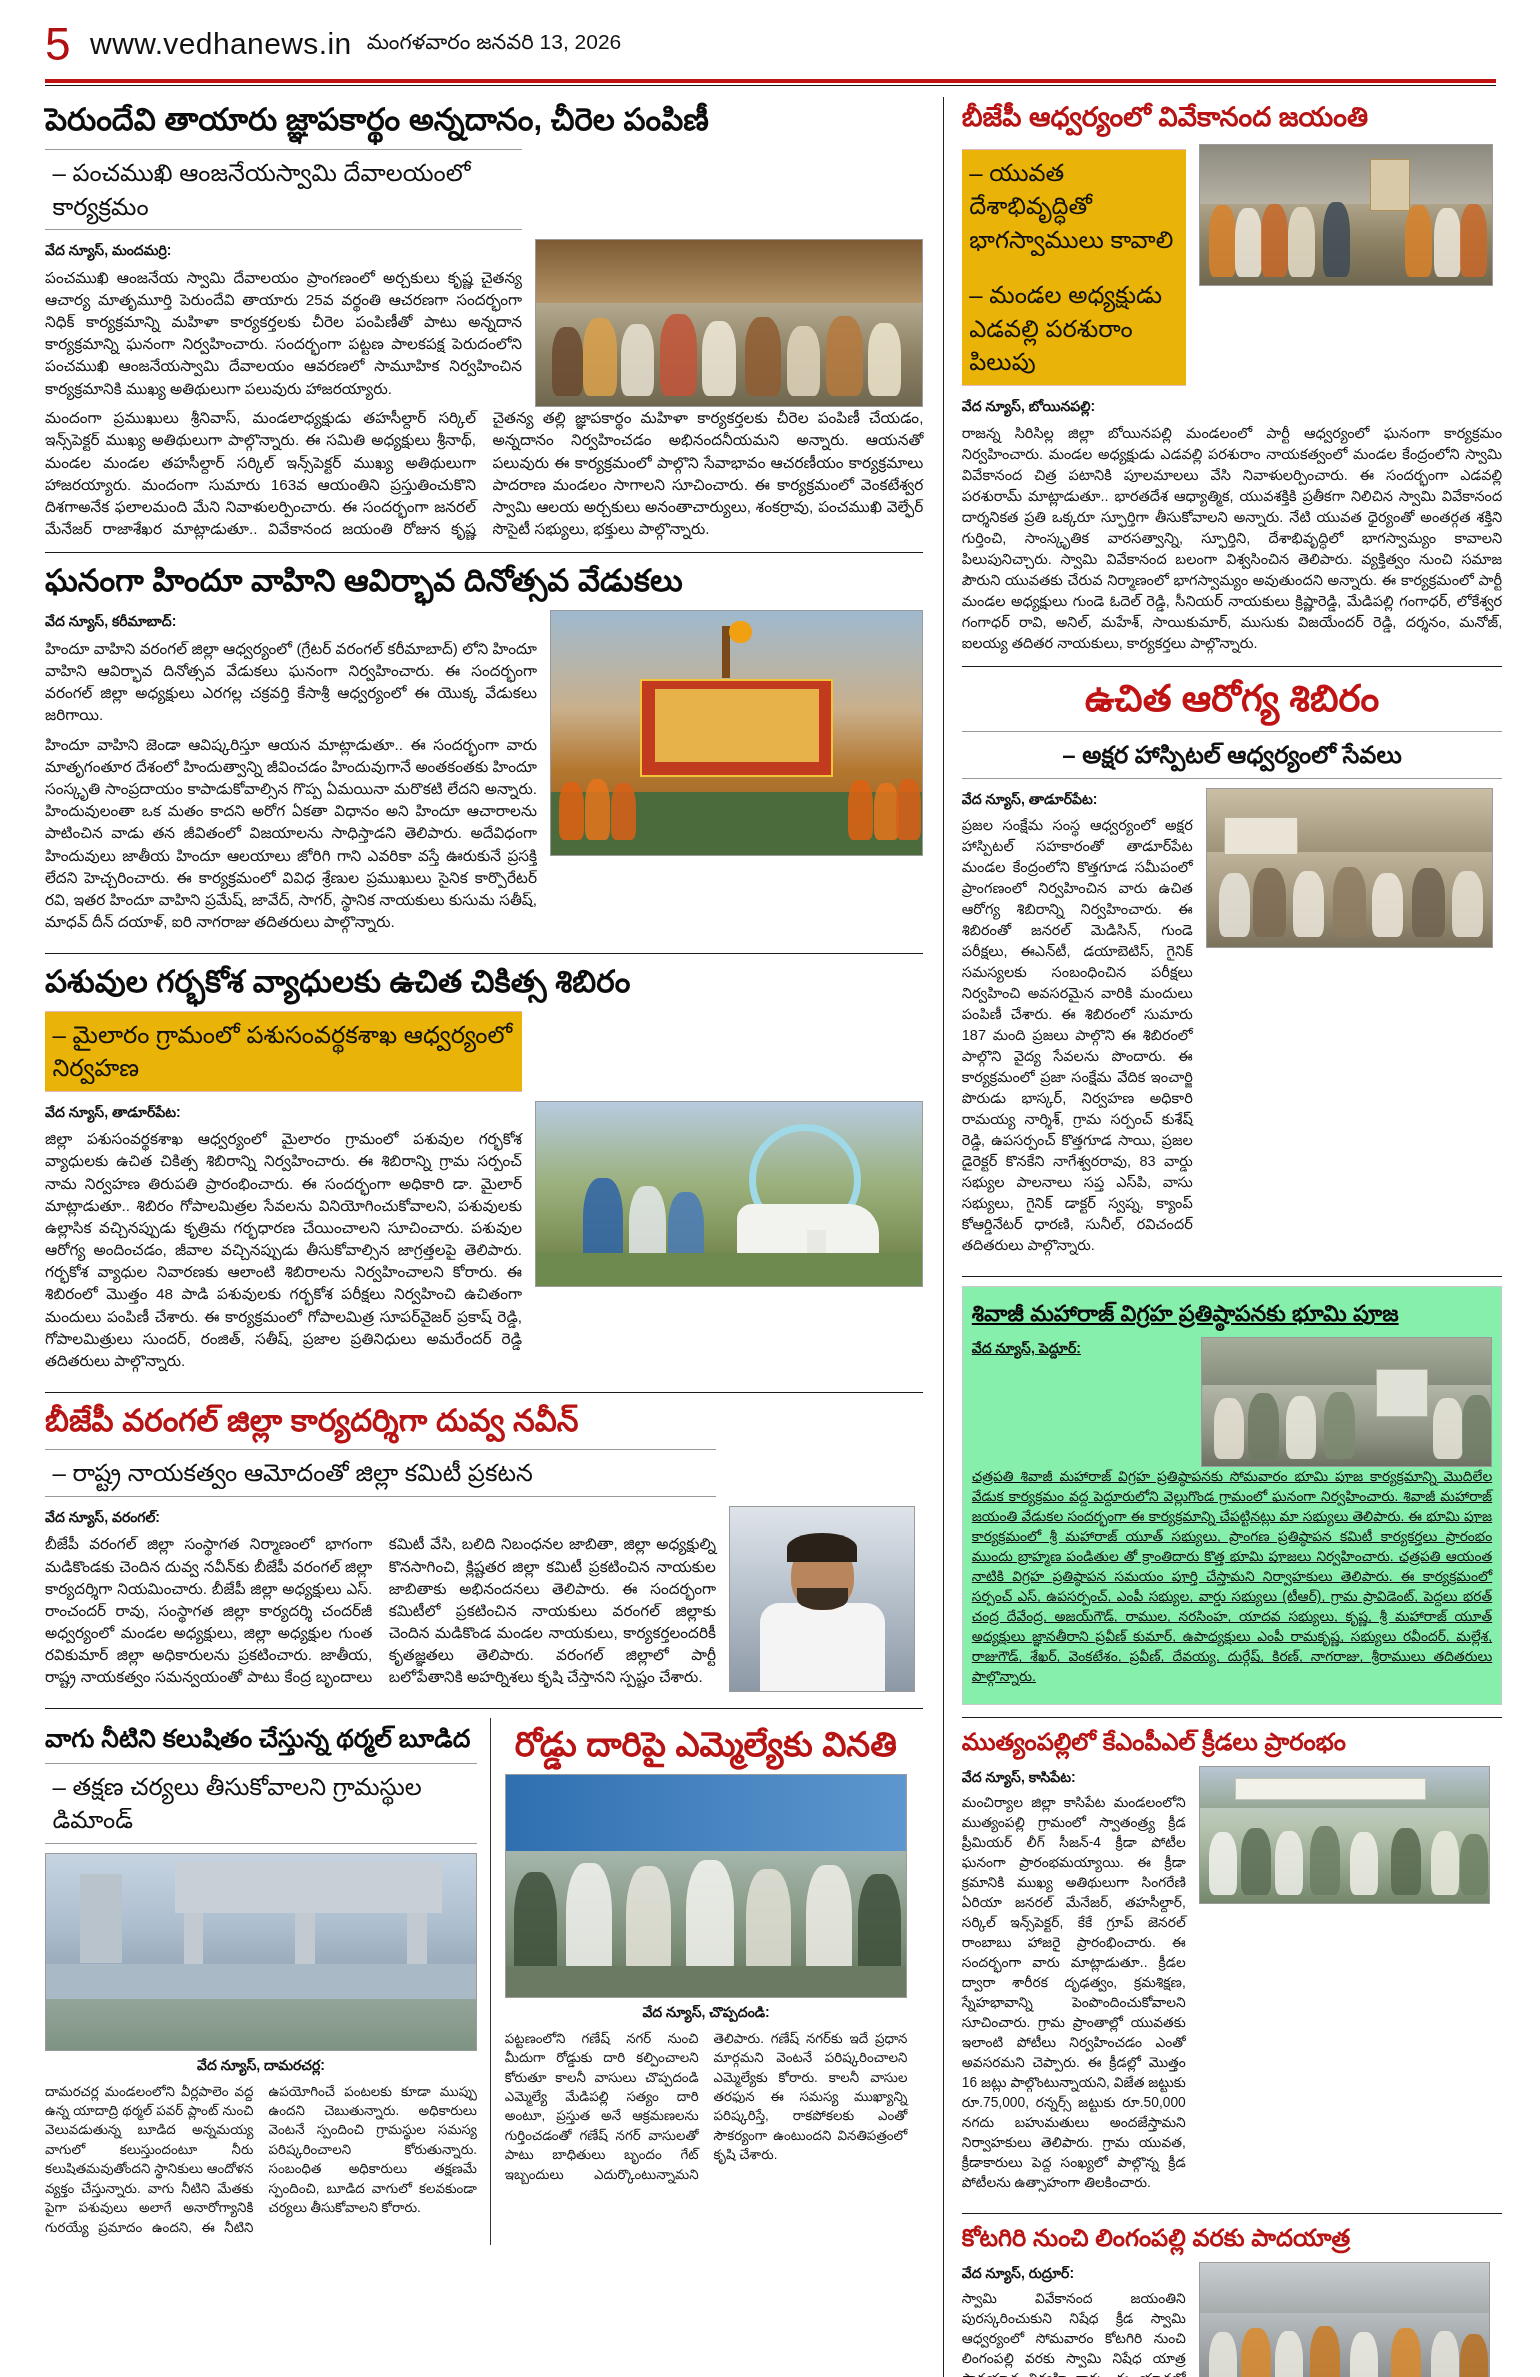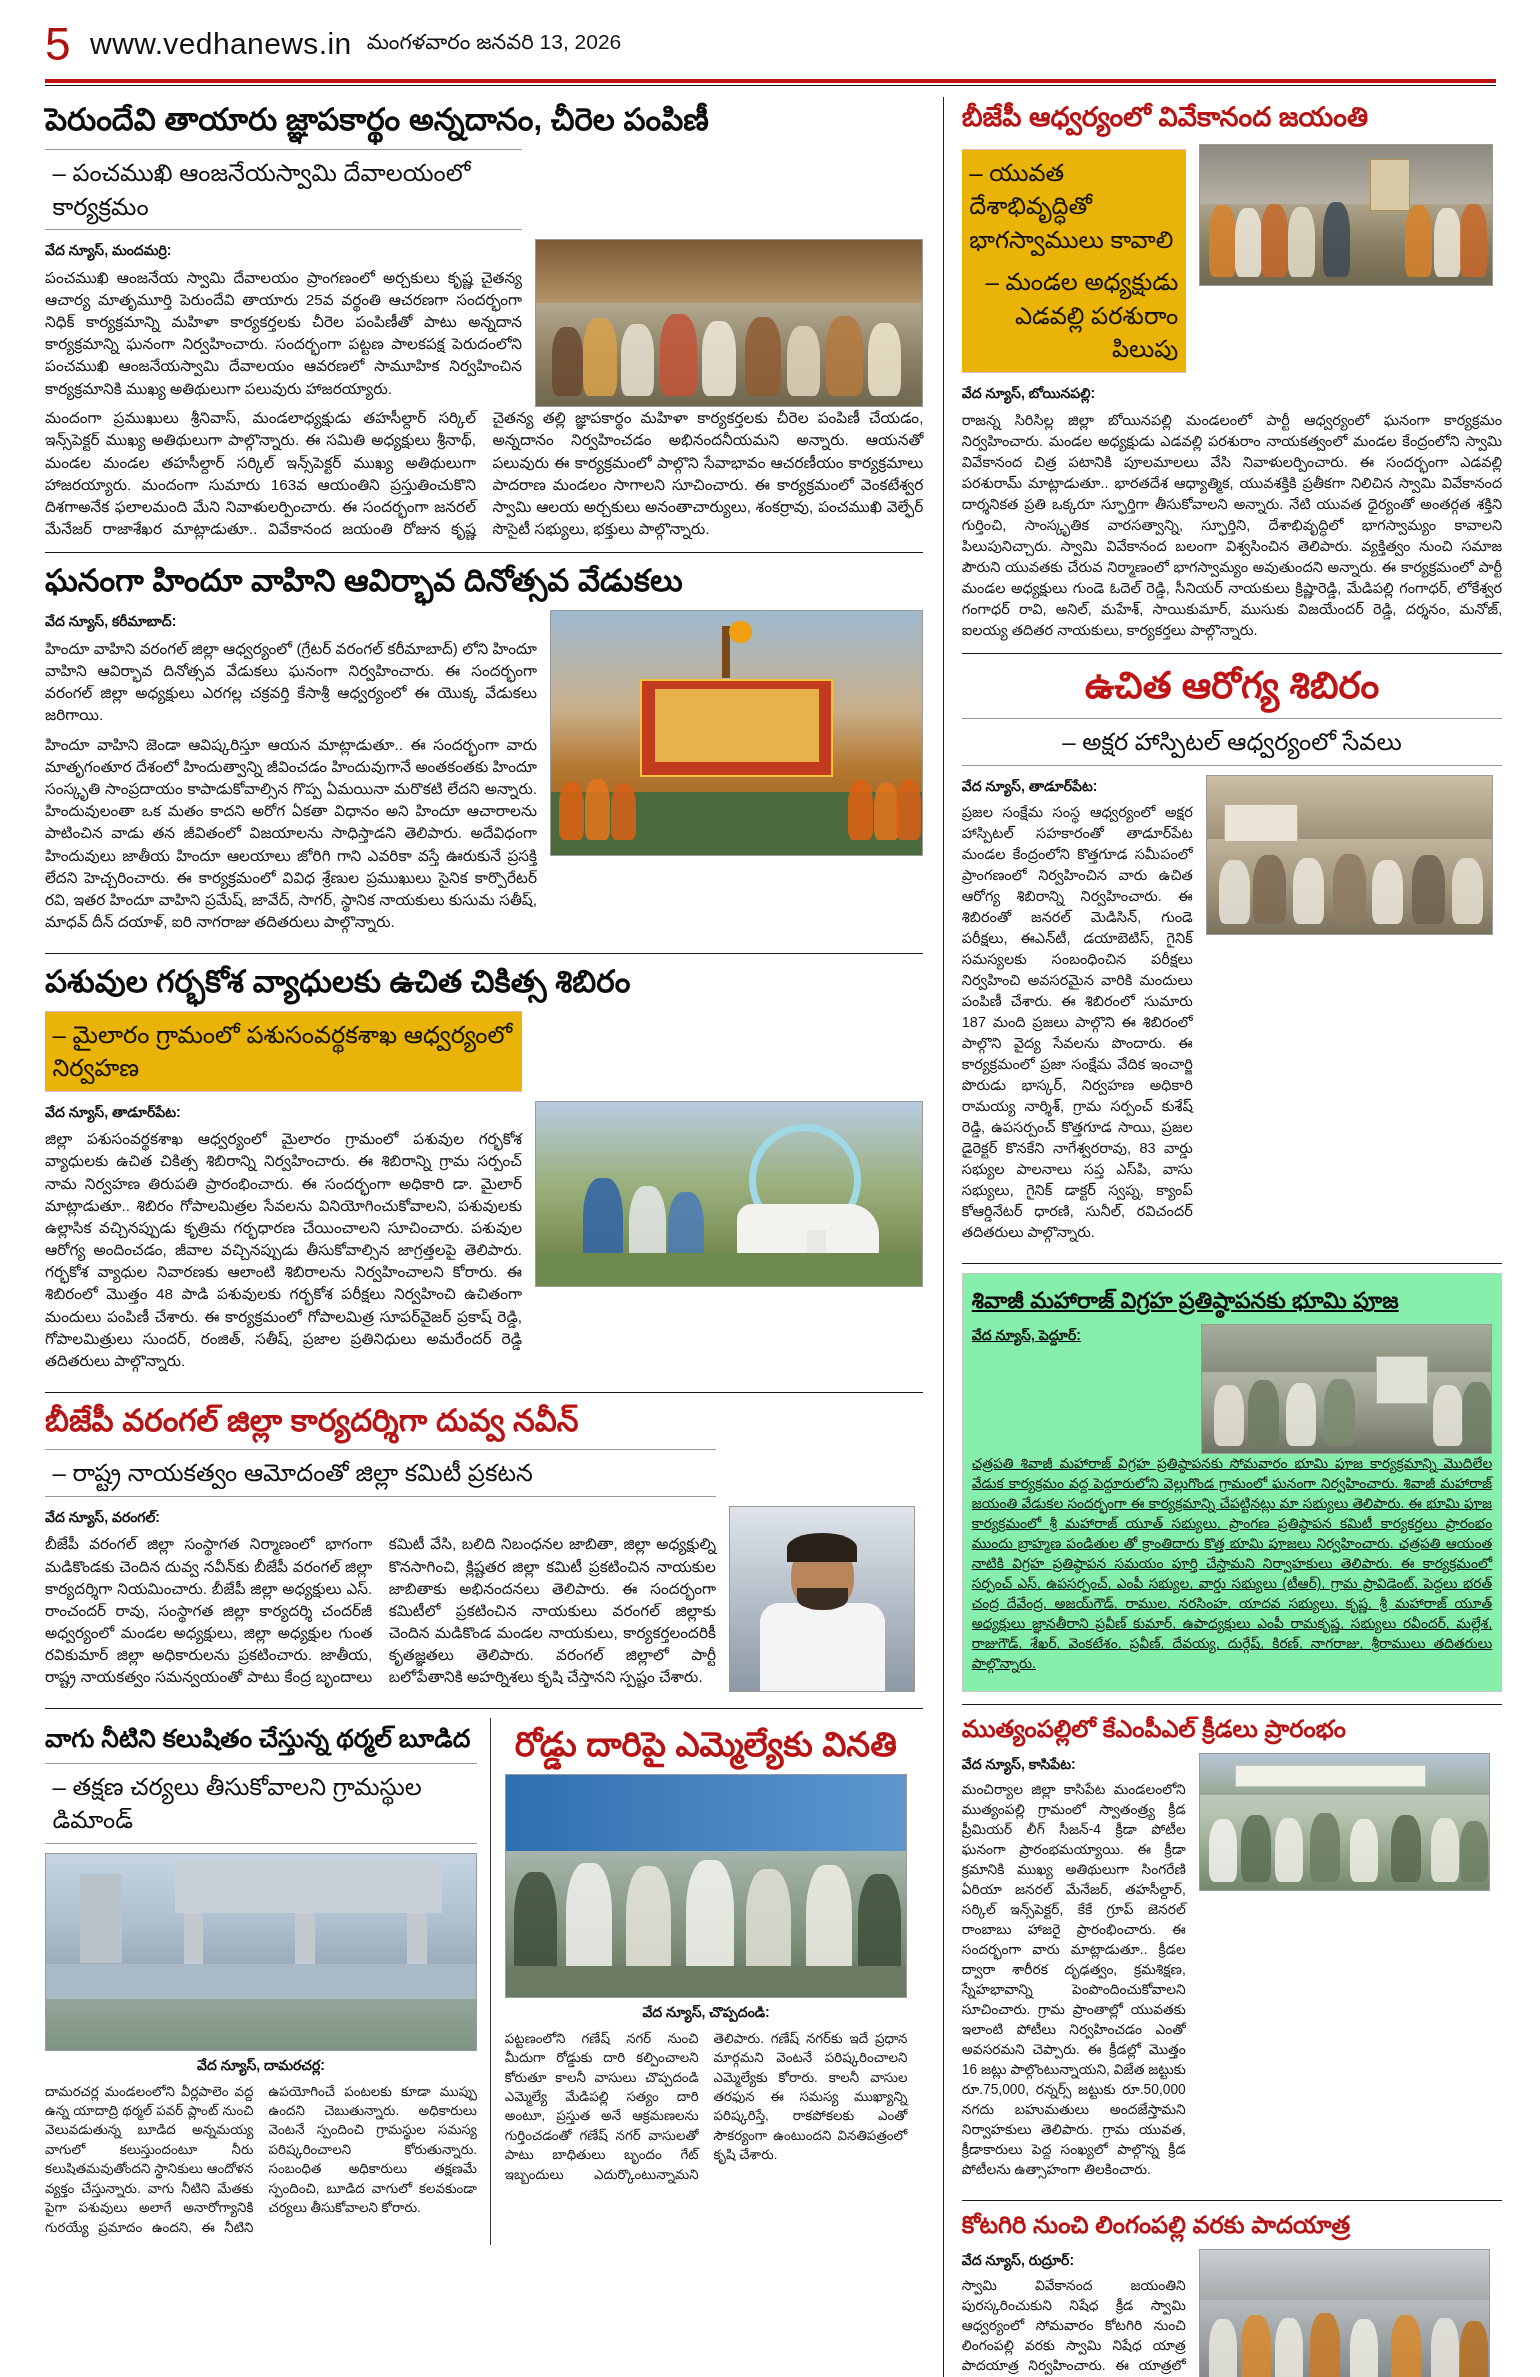--- a/index.html
+++ b/index.html
@@ -305,21 +305,21 @@
       </div>
     </div>
 
     <div class="col-right">
 
       <div class="story">
         <h2 class="headline red" style="font-size:27px;">బీజేపీ ఆధ్వర్యంలో వివేకానంద జయంతి</h2>
         <div class="flow">
           <div class="subhead pink" style="width:224px;">
             <div>– యువత దేశాభివృద్ధితో భాగస్వాములు కావాలి</div>
-            <div style="margin-top:9px;text-align:right;">– మండల అధ్యక్షుడు ఎడవల్లి పరశురాం పిలుపు</div>
+            <div style="margin-top:22px;">– మండల అధ్యక్షుడు ఎడవల్లి పరశురాం పిలుపు</div>
           </div>
           <div class="photo ph-crowd" style="width:294px;height:142px;">
             <div class="ph-overlay">
               <div style="position:absolute;top:0;left:0;right:0;height:42%;background:linear-gradient(180deg,#8d8a80,#b7b2a4);"></div>
               <div style="position:absolute;top:10%;left:58%;width:40px;height:52px;background:#d8c9a8;border:1.5px solid #b08f55;"></div>
               <div class="fig" style="left:3%;width:27px;height:72px;background:#d8832a;"></div>
               <div class="fig" style="left:12%;width:27px;height:69px;background:#efe9da;"></div>
               <div class="fig" style="left:21%;width:27px;height:73px;background:#c8692a;"></div>
               <div class="fig" style="left:30%;width:27px;height:70px;background:#e5ddc8;"></div>
               <div class="fig" style="left:42%;width:27px;height:75px;background:#3d4a55;"></div>
@@ -330,21 +330,21 @@
           </div>
         </div>
         <div class="byline">వేద న్యూస్, బోయినపల్లి:</div>
         <p class="body" style="font-size:14.5px;">రాజన్న సిరిసిల్ల జిల్లా బోయినపల్లి మండలంలో పార్టీ ఆధ్వర్యంలో ఘనంగా కార్యక్రమం నిర్వహించారు. మండల అధ్యక్షుడు ఎడవల్లి పరశురాం నాయకత్వంలో మండల కేంద్రంలోని స్వామి వివేకానంద చిత్ర పటానికి పూలమాలలు వేసి నివాళులర్పించారు. ఈ సందర్భంగా ఎడవల్లి పరశురామ్ మాట్లాడుతూ.. భారతదేశ ఆధ్యాత్మిక, యువశక్తికి ప్రతీకగా నిలిచిన స్వామి వివేకానంద దార్శనికత ప్రతి ఒక్కరూ స్ఫూర్తిగా తీసుకోవాలని అన్నారు. నేటి యువత ధైర్యంతో అంతర్గత శక్తిని గుర్తించి, సాంస్కృతిక వారసత్వాన్ని, స్ఫూర్తిని, దేశాభివృద్ధిలో భాగస్వామ్యం కావాలని పిలుపునిచ్చారు. స్వామి వివేకానంద బలంగా విశ్వసించిన తెలిపారు. వ్యక్తిత్వం నుంచి సమాజ పౌరుని యువతకు చేరువ నిర్మాణంలో భాగస్వామ్యం అవుతుందని అన్నారు. ఈ కార్యక్రమంలో పార్టీ మండల అధ్యక్షులు గుండె ఓదెల్ రెడ్డి, సీనియర్ నాయకులు క్రిష్ణారెడ్డి, మేడిపల్లి గంగాధర్, లోకేశ్వర గంగాధర్ రావి, అనిల్, మహేశ్, సాయికుమార్, ముసుకు విజయేందర్ రెడ్డి, దర్శనం, మనోజ్, ఐలయ్య తదితర నాయకులు, కార్యకర్తలు పాల్గొన్నారు.</p>
       </div>
 
       <hr class="hr-blk">
 
       <div class="story">
         <h2 class="headline big">ఉచిత ఆరోగ్య శిబిరం</h2>
-        <div class="subhead" style="text-align:center;">– అక్షర హాస్పిటల్ ఆధ్వర్యంలో సేవలు</div>
+        <div class="subhead" style="text-align:center;font-weight:bold;">– అక్షర హాస్పిటల్ ఆధ్వర్యంలో సేవలు</div>
         <div class="flow">
           <div style="width:231px;">
             <div class="byline">వేద న్యూస్, తాడూర్‌పేట:</div>
             <p class="body" style="font-size:14.5px;">ప్రజల సంక్షేమ సంస్థ ఆధ్వర్యంలో అక్షర హాస్పిటల్ సహకారంతో తాడూర్‌పేట మండల కేంద్రంలోని కొత్తగూడ సమీపంలో ప్రాంగణంలో నిర్వహించిన వారు ఉచిత ఆరోగ్య శిబిరాన్ని నిర్వహించారు. ఈ శిబిరంతో జనరల్ మెడిసిన్, గుండె పరీక్షలు, ఈఎన్‌టీ, డయాబెటిస్, గైనిక్ సమస్యలకు సంబంధించిన పరీక్షలు నిర్వహించి అవసరమైన వారికి మందులు పంపిణీ చేశారు. ఈ శిబిరంలో సుమారు 187 మంది ప్రజలు పాల్గొని ఈ శిబిరంలో పాల్గొని వైద్య సేవలను పొందారు. ఈ కార్యక్రమంలో ప్రజా సంక్షేమ వేదిక ఇంచార్జి పొరుడు భాస్కర్, నిర్వహణ అధికారి రామయ్య నార్శిశ్, గ్రామ సర్పంచ్ కుశేష్ రెడ్డి, ఉపసర్పంచ్ కొత్తగూడ సాయి, ప్రజల డైరెక్టర్ కొనకేని నాగేశ్వరరావు, 83 వార్డు సభ్యుల పాలనాలు సప్త ఎస్‌పి, వాసు సభ్యులు, గైనిక్ డాక్టర్ స్వప్న, క్యాంప్ కోఆర్డినేటర్ ధారణి, సునీల్, రవిచందర్ తదితరులు పాల్గొన్నారు.</p>
           </div>
           <div class="photo ph-camp" style="width:287px;height:160px;">
             <div class="ph-overlay">
               <div style="position:absolute;top:0;left:0;right:0;height:40%;background:linear-gradient(180deg,#cbbfa6,#9e9279);"></div>
               <div style="position:absolute;top:18%;left:6%;width:26%;height:24%;background:#e9e4d6;border:1.5px solid #b9b09a;"></div>
               <div class="fig" style="left:4%;width:31px;height:64px;background:#e8e4da;"></div>

